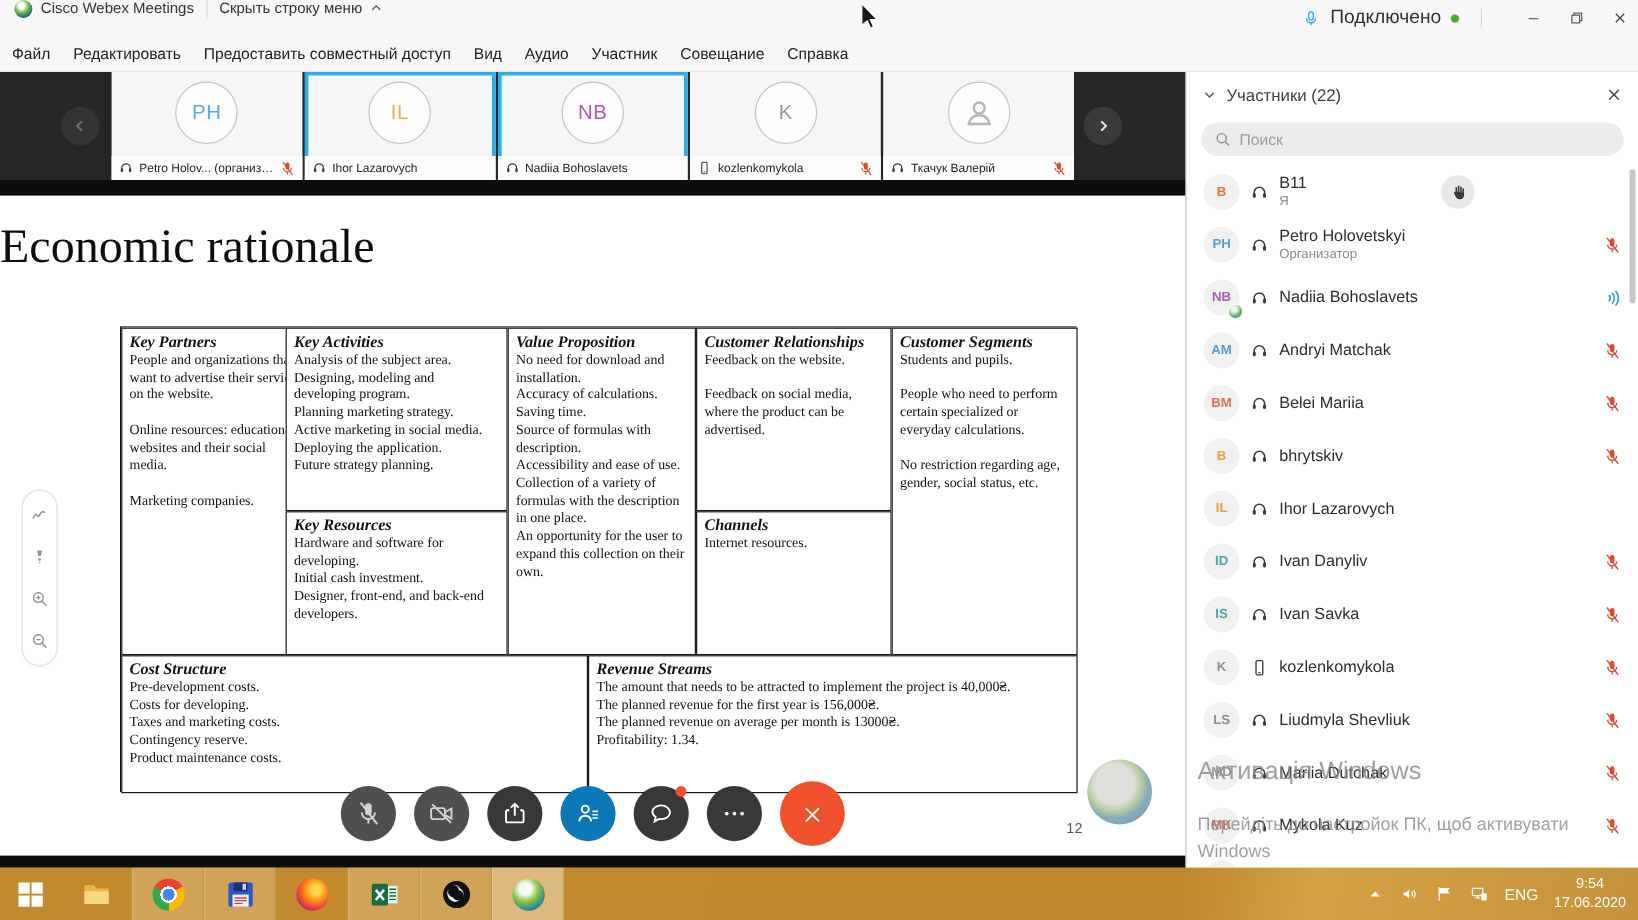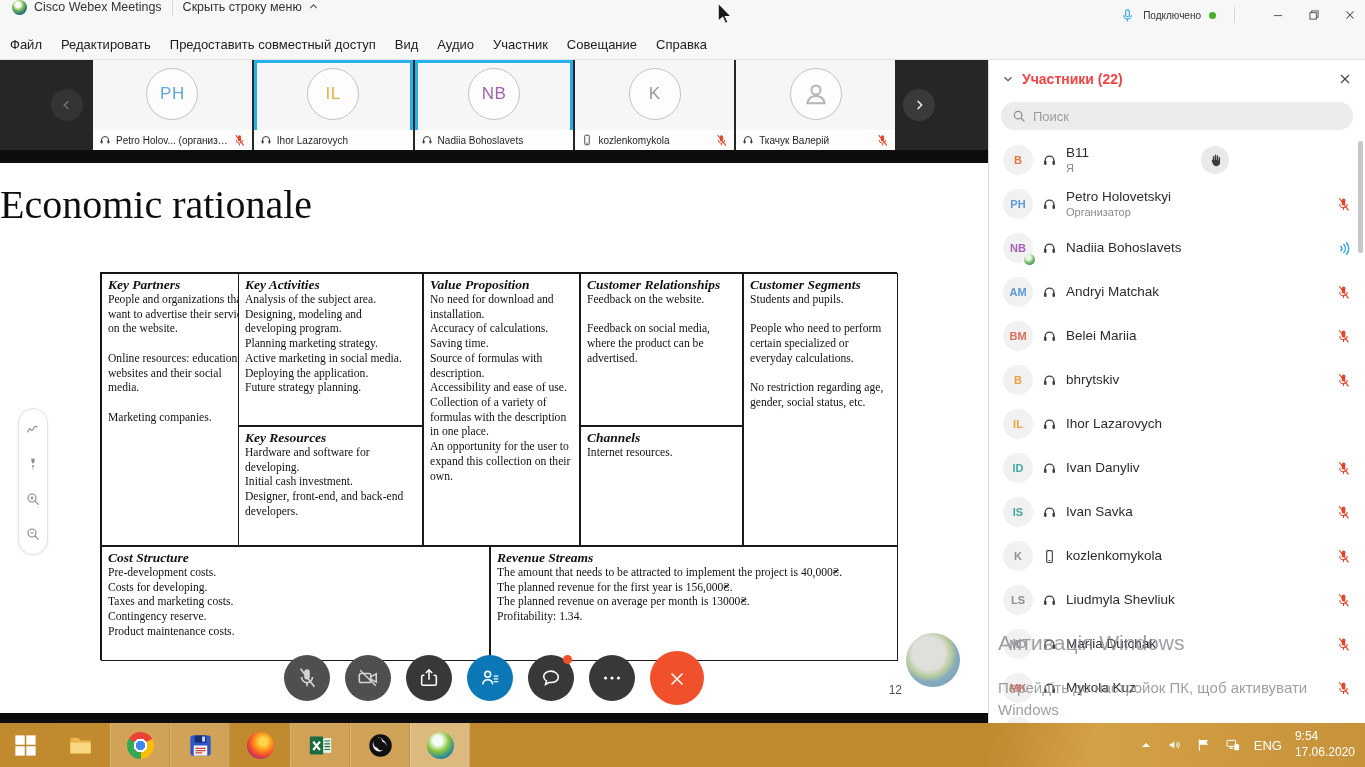--- a/index.html
+++ b/index.html
@@ -63,21 +63,21 @@
   .ctl.red svg{width:24px;height:24px}
   .ntf{position:absolute;top:0;right:2px;width:9px;height:9px;border-radius:50%;background:#f1502c}
 
   .page-num{position:absolute;right:86px;bottom:16px;font-size:12px;color:#555}
   .wball{position:absolute;right:28px;bottom:26px;width:54px;height:54px;border-radius:50%;opacity:.85;background:radial-gradient(circle at 42% 38%,#d9d9d5 0 36%,#abc18c 50%,#6f9cb3 62%,#5d89a4 100%)}
 
   
   .panel{flex:1;background:#fff;border-left:1px solid #d9d9d9;position:relative;display:flex;flex-direction:column;overflow:hidden}
   .panel-head{height:38px;display:flex;align-items:center;padding:0 12px;gap:7px;flex:0 0 38px}
   .ph-chev{width:14px;height:14px;display:inline-flex;color:#555}
-  .panel-title{font-weight:bold;font-size:14px;color:#ef4444}
+  .panel-title{font-weight:normal;font-size:14px;color:#404040}
   .panel-close{margin-left:auto;width:16px;height:16px;display:inline-flex;color:#454545}
   .search{margin:4px 12px 8px;height:28px;border-radius:14px;background:#ececec;display:flex;align-items:center;padding:0 11px;gap:7px;flex:0 0 28px}
   .search .sic{width:14px;height:14px;display:inline-flex;color:#8a8a8a}
   .search-text{color:#9b9b9b;font-size:13px}
   .plist{flex:1;position:relative;overflow:hidden}
   .prow{height:44px;display:flex;align-items:center;padding:0 14px;gap:9px;position:relative}
   .avatar{width:30px;height:30px;border-radius:50%;background:#f1f1f1;display:flex;align-items:center;justify-content:center;font-size:11px;font-weight:bold;position:relative;flex:0 0 30px}
   .badge{position:absolute;right:-3px;bottom:-3px;width:13px;height:13px;border-radius:50%;border:1px solid #fff;background:radial-gradient(circle at 40% 32%,#eaf4ea 0 25%,#7fbf6a 52%,#1b5e7d 100%)}
   .dev{width:15px;height:15px;flex:0 0 15px;color:#3c3c3c;display:inline-flex}
   .pmeta{display:flex;flex-direction:column;justify-content:center;min-width:0}
@@ -100,21 +100,21 @@
   .tapp.open{background:rgba(255,240,214,.25);border-left:1px solid rgba(255,255,255,.18);border-right:1px solid rgba(0,0,0,.08)}
   .tapp.activeapp{background:rgba(255,245,224,.45)}
   .tapp svg,.tapp .cicon{width:27px;height:27px}
   .cicon{display:inline-block;border-radius:50%}
   .i-chrome{background:radial-gradient(circle at 50% 50%,#4285f4 0 26%,#fff 26% 36%,rgba(0,0,0,0) 36%),conic-gradient(from -60deg,#ea4335 0 120deg,#fbbc05 120deg 240deg,#34a853 240deg 360deg)}
   .i-firefox{background:radial-gradient(circle at 60% 36%,#ffd54a 0 16%,#ff9d1c 34%,#f4522a 56%,#b5286d 78%,#5b2a84 100%)}
   .i-webex{background:radial-gradient(circle at 40% 32%,#f4faf4 0 20%,#8cc63f 44%,#2e8d98 70%,#0e4d71 100%)}
   .tray{margin-left:auto;display:flex;align-items:center;gap:13px;padding-right:10px;color:#fff}
   .tray .tico{width:16px;height:16px;display:inline-flex;color:#fff}
   .tray-lang{font-size:13px}
-  .clock{text-align:left;font-size:12px;line-height:1.3}
+  .clock{text-align:center;font-size:12px;line-height:1.3}
 
   .cursor{position:absolute;left:716px;top:2px;width:17px;height:24px;z-index:99}
 </style>
 </head>
 <body>
 
 <div class="titlebar">
   <span class="tb-logo"></span>
   <span>Cisco Webex Meetings</span>
   <span class="tb-sep"></span>
@@ -124,21 +124,21 @@
         <path d="M6 15l6-6 6 6" fill="none" stroke="currentColor" stroke-width="2"></path>
       </svg>
     </span>
   <div class="tb-right">
     <span class="tb-ic" id="tbMic">
         <svg viewBox="0 0 24 24" width="100%" height="100%">
           <rect x="9" y="3" width="6" height="11" rx="3" fill="none" stroke="currentColor" stroke-width="1.8"></rect>
           <path d="M6 11.5a6 6 0 0 0 12 0M12 17.5V21" fill="none" stroke="currentColor" stroke-width="1.8"></path>
         </svg>
       </span>
-    <span style="font-size:10px">Подключено</span>
+    <span style="font-size:16px">Подключено</span>
     <span class="dot-green"></span>
     <span class="tb-sep"></span>
     <div class="win-btns">
       <span class="win-btn" id="btnMin">
           <svg viewBox="0 0 24 24" width="100%" height="100%">
             <path d="M5 13h14" stroke="currentColor" stroke-width="1.5"></path>
           </svg>
         </span>
       <span class="win-btn" id="btnRestore">
           <svg viewBox="0 0 24 24" width="100%" height="100%">

